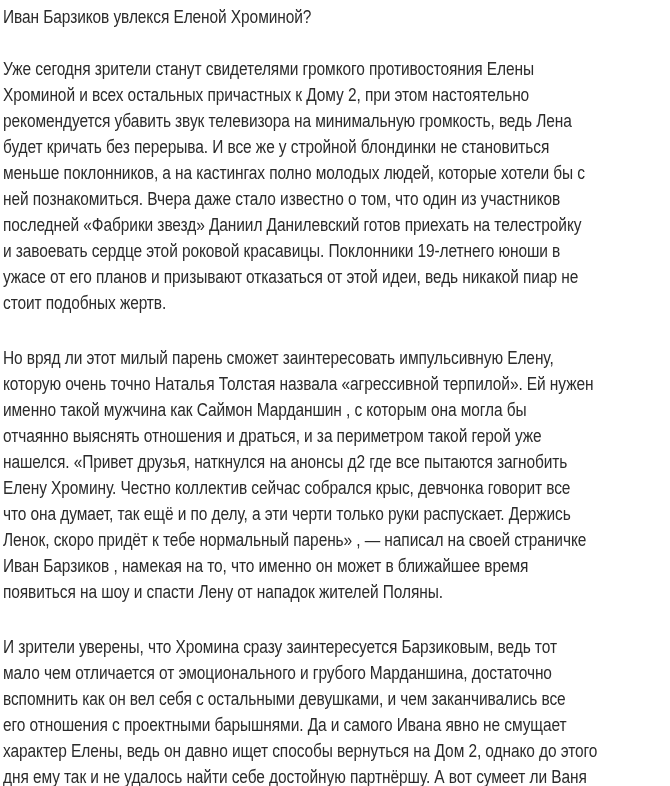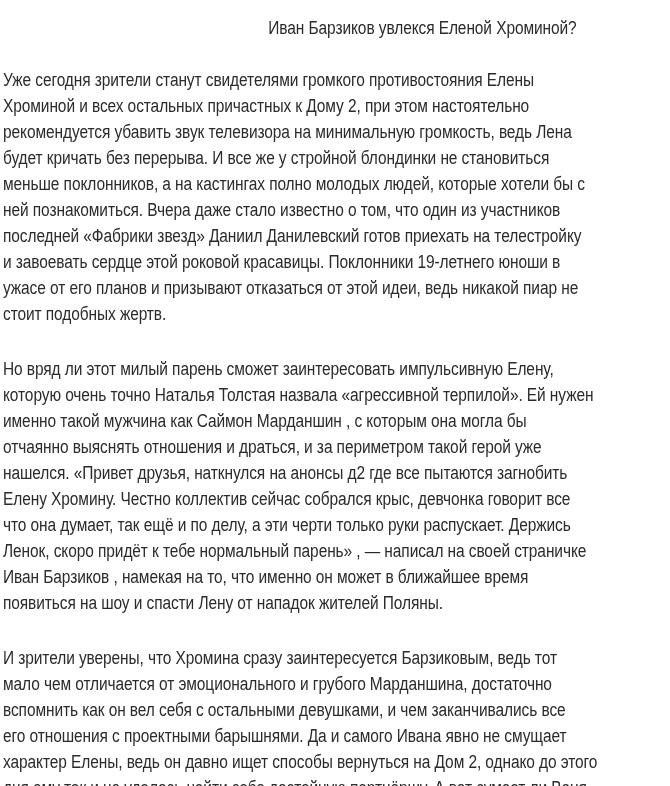--- a/index.html
+++ b/index.html
@@ -7,21 +7,21 @@
   .article {
     position: relative;
     width: 670px;
     padding: 0 0 0 3px;
     box-sizing: border-box;
     color: #2b2b2b;
     font-family: "Liberation Sans", sans-serif;
     font-size: 18px;
     line-height: 26px;
   }
-  .title { margin: 15px 0 0 0; font-weight: normal; font-size: 18px; line-height: 26px; text-align: right; }
+  .title { margin: 4px 0 0 0; font-weight: normal; font-size: 18px; line-height: 26px; }
   .para { margin: 29px 1px 0 0; }
   .para.first { margin-top: 26px; }
   .line {
     display: block;
     white-space: nowrap;
     transform: scaleX(0.86);
     transform-origin: left center;
     letter-spacing: -0.1px;
   }
 </style>

